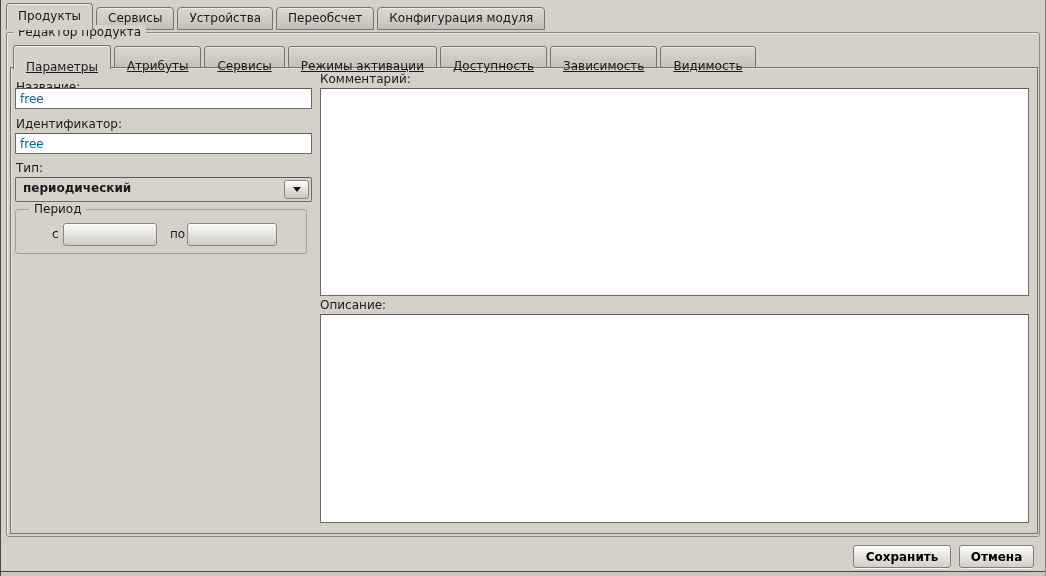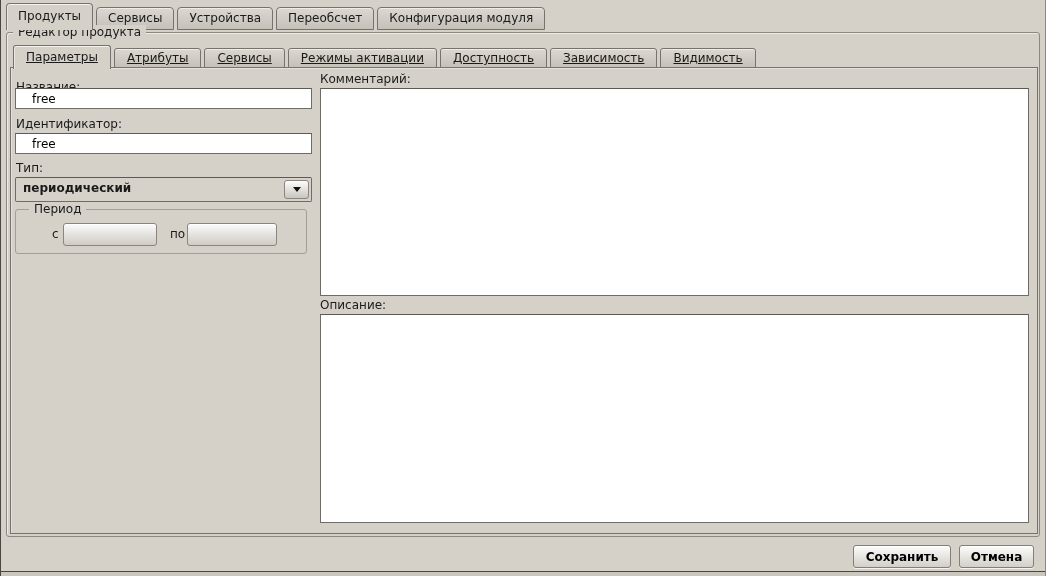--- a/index.html
+++ b/index.html
@@ -44,38 +44,38 @@
     position:absolute; left:5px; top:32px; width:1034px; height:505px;
     border:1px solid #8b8880; border-radius:3px;
     box-shadow: inset 1px 1px 0 rgba(255,255,255,.55);
   }
   .group-legend {
     position:absolute; top:-8px; left:6px;
     background:#d5d1c9; padding:0 5px; line-height:15px;
   }
 
   .inner-tabs { position:absolute; left:6px; top:11px; height:24px; z-index:2; }
-  .inner-tabs .tab { height:20px; line-height:18px; padding:0 12px; border-radius:3px 3px 0 0;text-decoration:underline; }
+  .inner-tabs .tab { height:20px; line-height:18px; padding:10px 12px; border-radius:3px 3px 0 0;text-decoration:underline; }
   .inner-tabs .tab.active { height:24px; line-height:22px; margin-bottom:-1px; }
 
   .tab-panel {
     position:absolute; left:3px; top:34px; width:1028px; height:467px;
     border:1px solid #77736c; background:#d5d1c9;
     box-shadow: inset 1px 1px 0 rgba(255,255,255,.35);
   }
 
   
   .field-label { position:absolute; height:15px; line-height:15px; white-space:nowrap; }
 
   .text-input {
     position:absolute;
     border:1px solid #6f6c66; border-top-color:#5d5a55;
-    background:#ffffff; color:#000000;
+    background:#ffffff; color:#0369a1;
     font: 12px "DejaVu Sans", "Liberation Sans", sans-serif;
-    padding:1px 16px; outline:none;
+    padding:1px 4px; outline:none;
   }
 
   .combo {
     position:absolute; height:25px; width:297px;
     border:1px solid #6f6c66; border-top-color:#5d5a55;
     background:#d6d2ca; border-radius:2px;text-align:right;
   }
   .combo-text { position:absolute; left:7px; top:3px; font-weight:bold; }
   .combo-arrow-btn {
     position:absolute; right:2px; top:2px; width:25px; height:19px;

